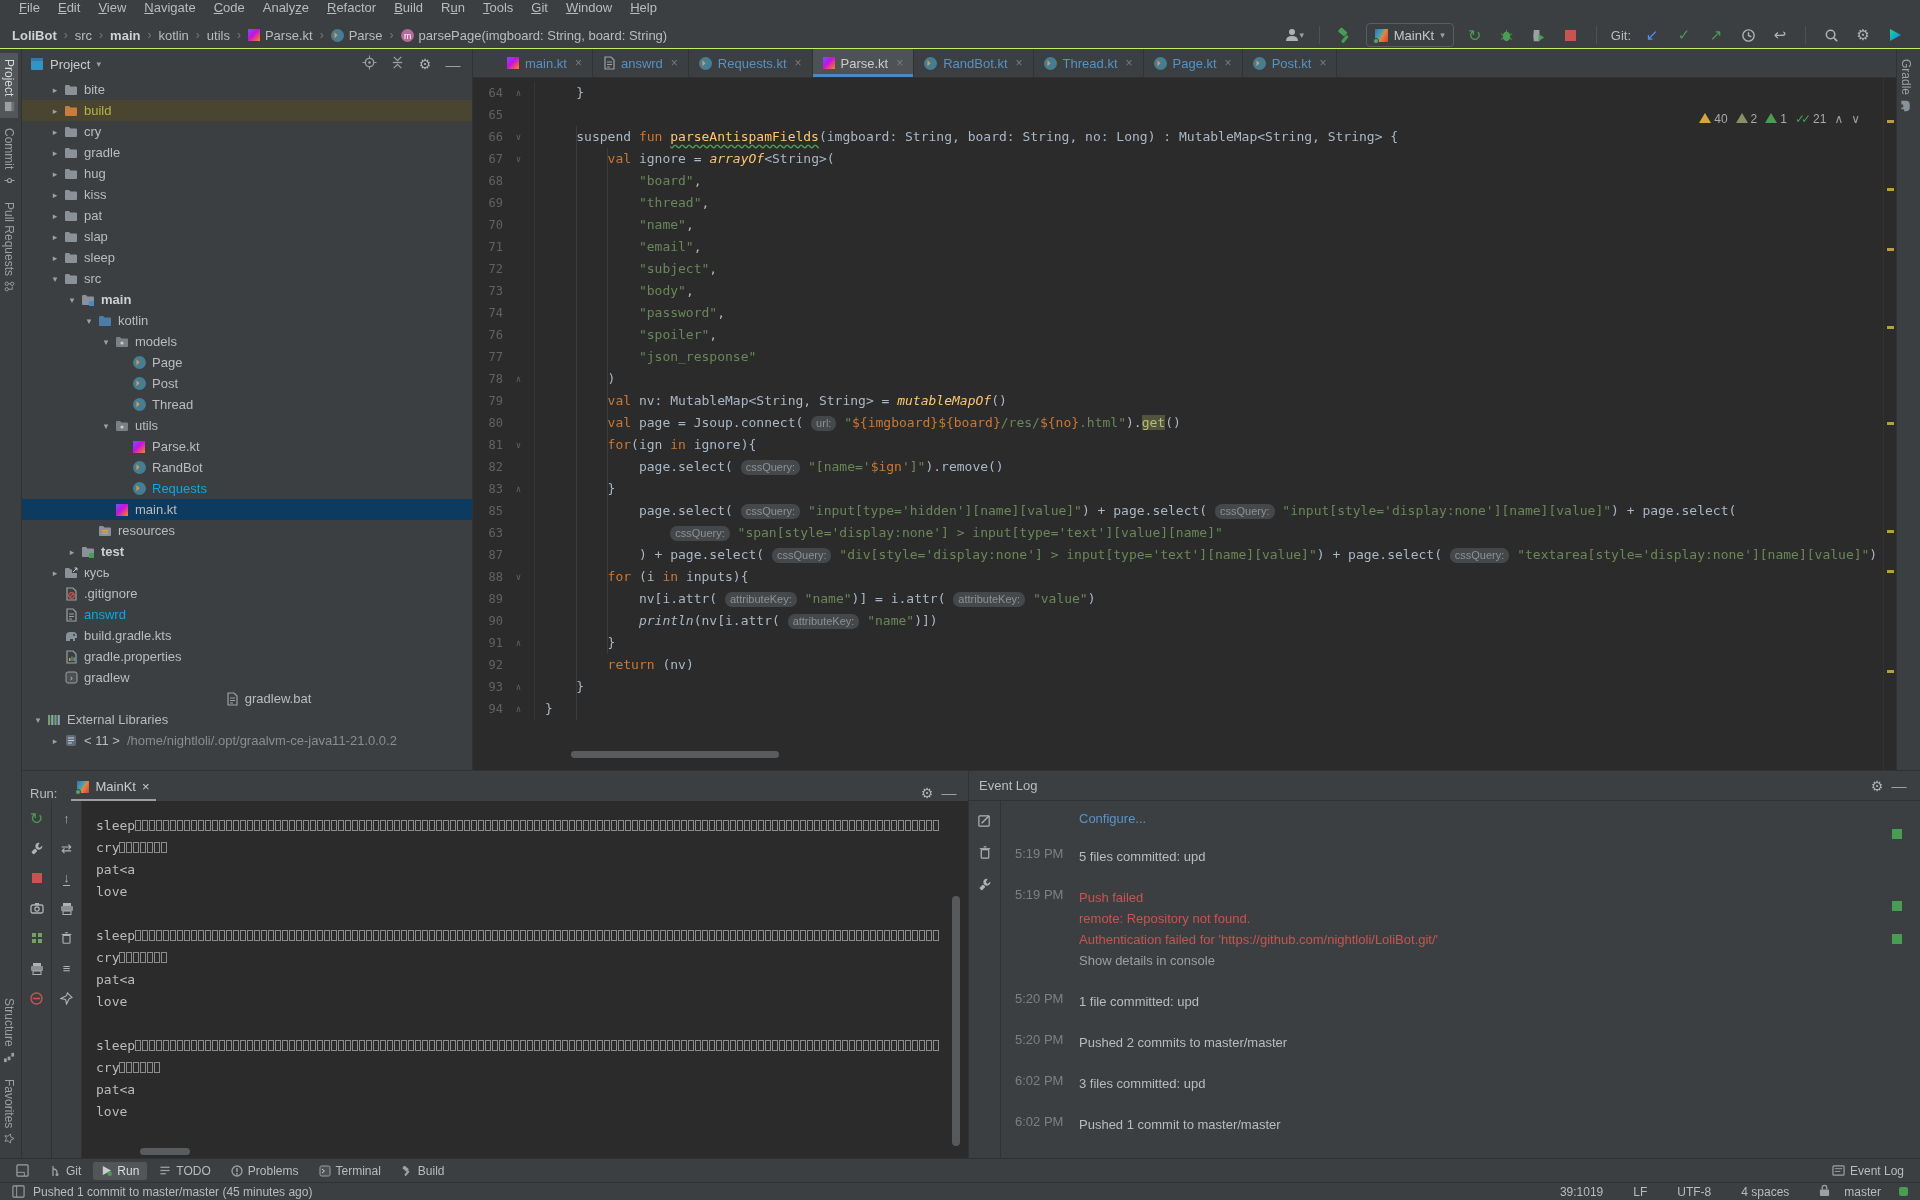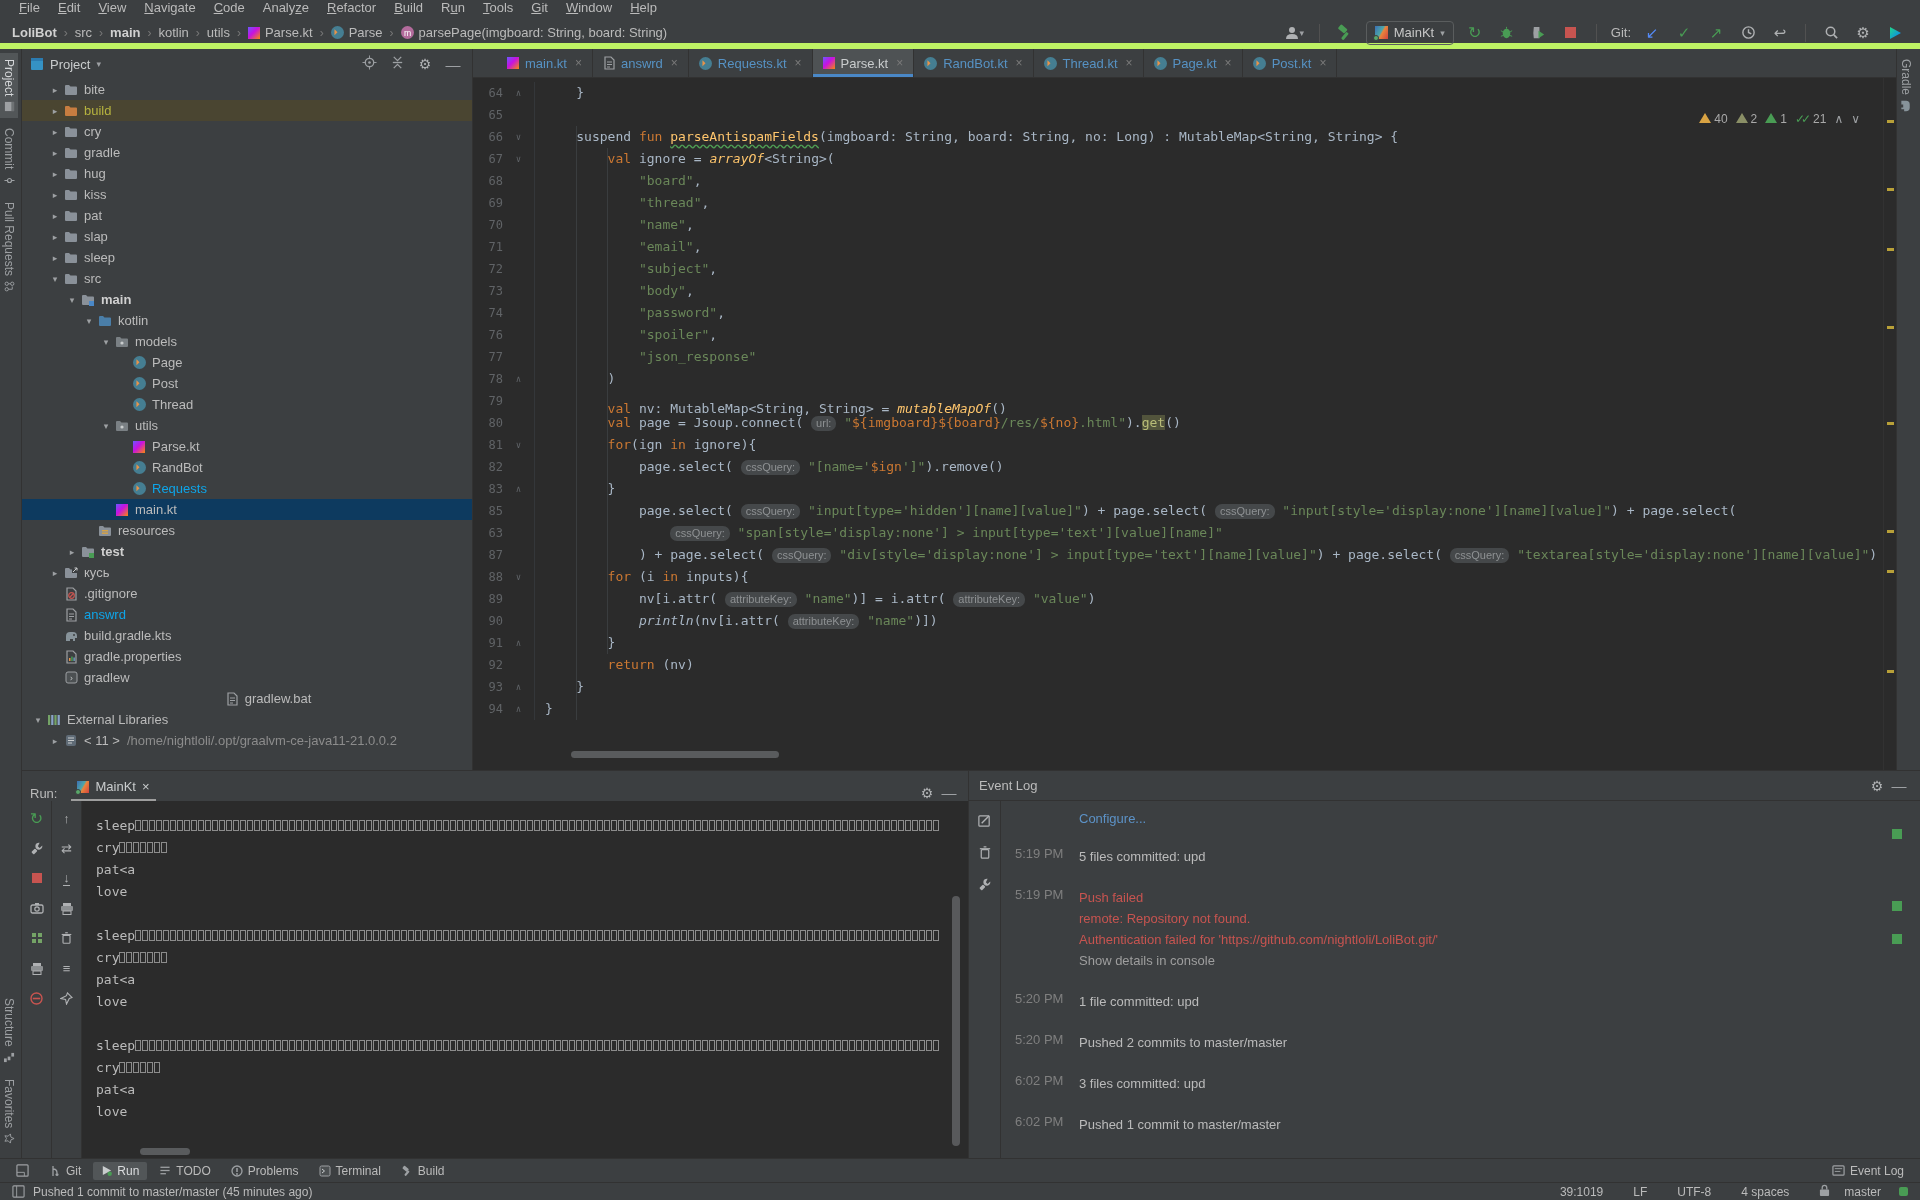--- a/index.html
+++ b/index.html
@@ -5,21 +5,21 @@
   * { margin:0; padding:0; box-sizing:border-box; }
   html,body { width:1920px; height:1200px; overflow:hidden; background:#3c3f41;
     font-family:"Liberation Sans",sans-serif; color:#bbbbbb; }
   .abs { position:absolute; }
   #app { position:relative; width:1920px; height:1200px; }
 
   
   #menubar { left:0; top:0; width:1920px; height:22px; background:#3c3f41; display:flex; align-items:flex-start; padding-left:10px; font-size:13px; }
   #menubar .mi { padding:0 9px; cursor:default; }
   #menubar u { text-decoration:underline; }
-  #navbar { left:0; top:22px; width:1920px; height:27px; background:#3c3f41; border-bottom:6px solid #bef264; display:flex; align-items:center; font-size:13px; }
+  #navbar { left:0; top:22px; width:1920px; height:27px; background:#3c3f41; border-bottom:1px solid #bef264; display:flex; align-items:center; font-size:13px; }
   #crumbs { display:flex; align-items:center; padding-left:12px; flex:1; white-space:nowrap; overflow:hidden; }
   .crumb { display:flex; align-items:center; gap:5px; }
   .crumb.bold { font-weight:bold; color:#d0d0d0; }
   .csep { color:#777; margin:0 7px; font-size:12px; }
   #nav-right { display:flex; align-items:center; gap:10px; padding-right:14px; }
   .vdiv { width:1px; height:18px; background:#515151; margin:0 4px; }
   .tbtn { display:flex; align-items:center; justify-content:center; width:22px; height:22px; }
   .runconf { display:flex; align-items:center; gap:6px; border:1px solid #5a5d5e; border-radius:4px; padding:2px 8px; height:24px; color:#c7c7c7; }
   .caret { font-size:9px; color:#9da0a3; }
 
@@ -826,21 +826,21 @@
         <div class="code-row"><span class="ln">68</span><span class="fold"></span><span class="cl" style="padding-left: calc(12ch + 10px);"><span class="c-s">"board"</span><span class="c-d">,</span></span></div>
         <div class="code-row"><span class="ln">69</span><span class="fold"></span><span class="cl" style="padding-left: calc(12ch + 10px);"><span class="c-s">"thread"</span><span class="c-d">,</span></span></div>
         <div class="code-row"><span class="ln">70</span><span class="fold"></span><span class="cl" style="padding-left: calc(12ch + 10px);"><span class="c-s">"name"</span><span class="c-d">,</span></span></div>
         <div class="code-row"><span class="ln">71</span><span class="fold"></span><span class="cl" style="padding-left: calc(12ch + 10px);"><span class="c-s">"email"</span><span class="c-d">,</span></span></div>
         <div class="code-row"><span class="ln">72</span><span class="fold"></span><span class="cl" style="padding-left: calc(12ch + 10px);"><span class="c-s">"subject"</span><span class="c-d">,</span></span></div>
         <div class="code-row"><span class="ln">73</span><span class="fold"></span><span class="cl" style="padding-left: calc(12ch + 10px);"><span class="c-s">"body"</span><span class="c-d">,</span></span></div>
         <div class="code-row"><span class="ln">74</span><span class="fold"></span><span class="cl" style="padding-left: calc(12ch + 10px);"><span class="c-s">"password"</span><span class="c-d">,</span></span></div>
         <div class="code-row"><span class="ln">76</span><span class="fold"></span><span class="cl" style="padding-left: calc(12ch + 10px);"><span class="c-s">"spoiler"</span><span class="c-d">,</span></span></div>
         <div class="code-row"><span class="ln">77</span><span class="fold"></span><span class="cl" style="padding-left: calc(12ch + 10px);"><span class="c-s">"json_response"</span></span></div>
         <div class="code-row"><span class="ln">78</span><span class="fold">∧</span><span class="cl" style="padding-left: calc(8ch + 10px);"><span class="c-d">)</span></span></div>
-        <div class="code-row"><span class="ln">79</span><span class="fold"></span><span class="cl" style="padding-left: calc(8ch + 10px); margin-top: 8px;"><span class="c-k">val </span><span class="c-d">nv: MutableMap&lt;String, String&gt; = </span><span class="c-ib">mutableMapOf</span><span class="c-d">()</span></span></div>
+        <div class="code-row"><span class="ln">79</span><span class="fold"></span><span class="cl" style="padding-left: calc(8ch + 10px);"><span class="c-k">val </span><span class="c-d">nv: MutableMap&lt;String, String&gt; = </span><span class="c-ib">mutableMapOf</span><span class="c-d">()</span></span></div>
         <div class="code-row"><span class="ln">80</span><span class="fold"></span><span class="cl" style="padding-left: calc(8ch + 10px);"><span class="c-k">val </span><span class="c-d">page = Jsoup.connect( </span><span class="c-inlay">url:</span><span class="c-d"> </span><span class="c-s">"</span><span class="c-t">${imgboard}</span><span class="c-t">${board}</span><span class="c-s">/res/</span><span class="c-t">${no}</span><span class="c-s">.html"</span><span class="c-d">).</span><span class="c-hl">get</span><span class="c-d">()</span></span></div>
         <div class="code-row"><span class="ln">81</span><span class="fold">∨</span><span class="cl" style="padding-left: calc(8ch + 10px);"><span class="c-k">for</span><span class="c-d">(ign </span><span class="c-k">in</span><span class="c-d"> ignore){</span></span></div>
         <div class="code-row"><span class="ln">82</span><span class="fold"></span><span class="cl" style="padding-left: calc(12ch + 10px);"><span class="c-d">page.select( </span><span class="c-inlay">cssQuery:</span><span class="c-d"> </span><span class="c-s">"[name='</span><span class="c-t">$ign</span><span class="c-s">']"</span><span class="c-d">).remove()</span></span></div>
         <div class="code-row"><span class="ln">83</span><span class="fold">∧</span><span class="cl" style="padding-left: calc(8ch + 10px);"><span class="c-d">}</span></span></div>
         <div class="code-row"><span class="ln">85</span><span class="fold"></span><span class="cl" style="padding-left: calc(12ch + 10px);"><span class="c-d">page.select( </span><span class="c-inlay">cssQuery:</span><span class="c-d"> </span><span class="c-s">"input[type='hidden'][name][value]"</span><span class="c-d">) + page.select( </span><span class="c-inlay">cssQuery:</span><span class="c-d"> </span><span class="c-s">"input[style='display:none'][name][value]"</span><span class="c-d">) + page.select(</span></span></div>
         <div class="code-row"><span class="ln">63</span><span class="fold"></span><span class="cl" style="padding-left: calc(16ch + 10px);"><span class="c-inlay">cssQuery:</span><span class="c-d"> </span><span class="c-s">"span[style='display:none'] &gt; input[type='text'][value][name]"</span></span></div>
         <div class="code-row"><span class="ln">87</span><span class="fold"></span><span class="cl" style="padding-left: calc(12ch + 10px);"><span class="c-d">) + page.select( </span><span class="c-inlay">cssQuery:</span><span class="c-d"> </span><span class="c-s">"div[style='display:none'] &gt; input[type='text'][name][value]"</span><span class="c-d">) + page.select( </span><span class="c-inlay">cssQuery:</span><span class="c-d"> </span><span class="c-s">"textarea[style='display:none'][name][value]"</span><span class="c-d">)</span></span></div>
         <div class="code-row"><span class="ln">88</span><span class="fold">∨</span><span class="cl" style="padding-left: calc(8ch + 10px);"><span class="c-k">for</span><span class="c-d"> (i </span><span class="c-k">in</span><span class="c-d"> inputs){</span></span></div>
         <div class="code-row"><span class="ln">89</span><span class="fold"></span><span class="cl" style="padding-left: calc(12ch + 10px);"><span class="c-d">nv[i.attr( </span><span class="c-inlay">attributeKey:</span><span class="c-d"> </span><span class="c-s">"name"</span><span class="c-d">)] = i.attr( </span><span class="c-inlay">attributeKey:</span><span class="c-d"> </span><span class="c-s">"value"</span><span class="c-d">)</span></span></div>
         <div class="code-row"><span class="ln">90</span><span class="fold"></span><span class="cl" style="padding-left: calc(12ch + 10px);"><span class="c-ic">println</span><span class="c-d">(nv[i.attr( </span><span class="c-inlay">attributeKey:</span><span class="c-d"> </span><span class="c-s">"name"</span><span class="c-d">)])</span></span></div>

